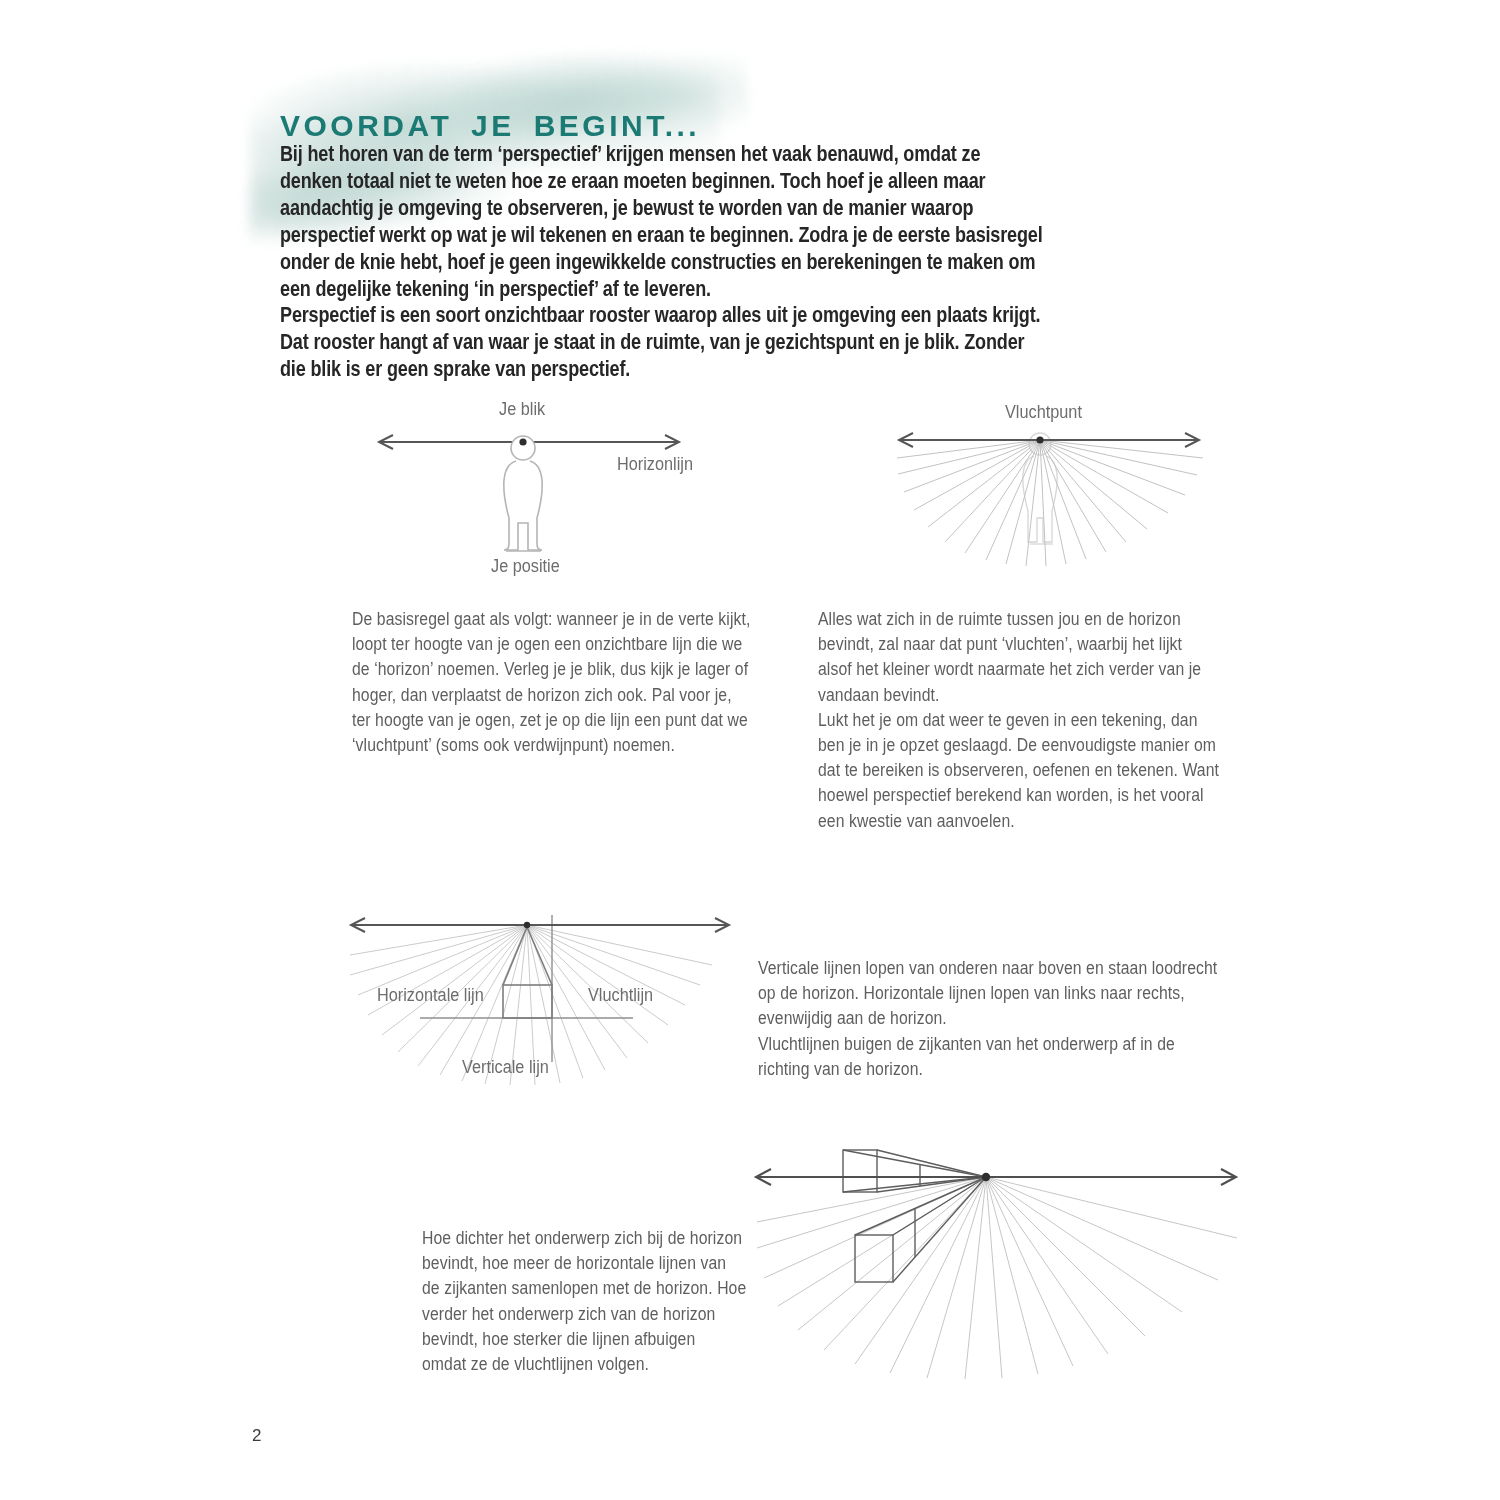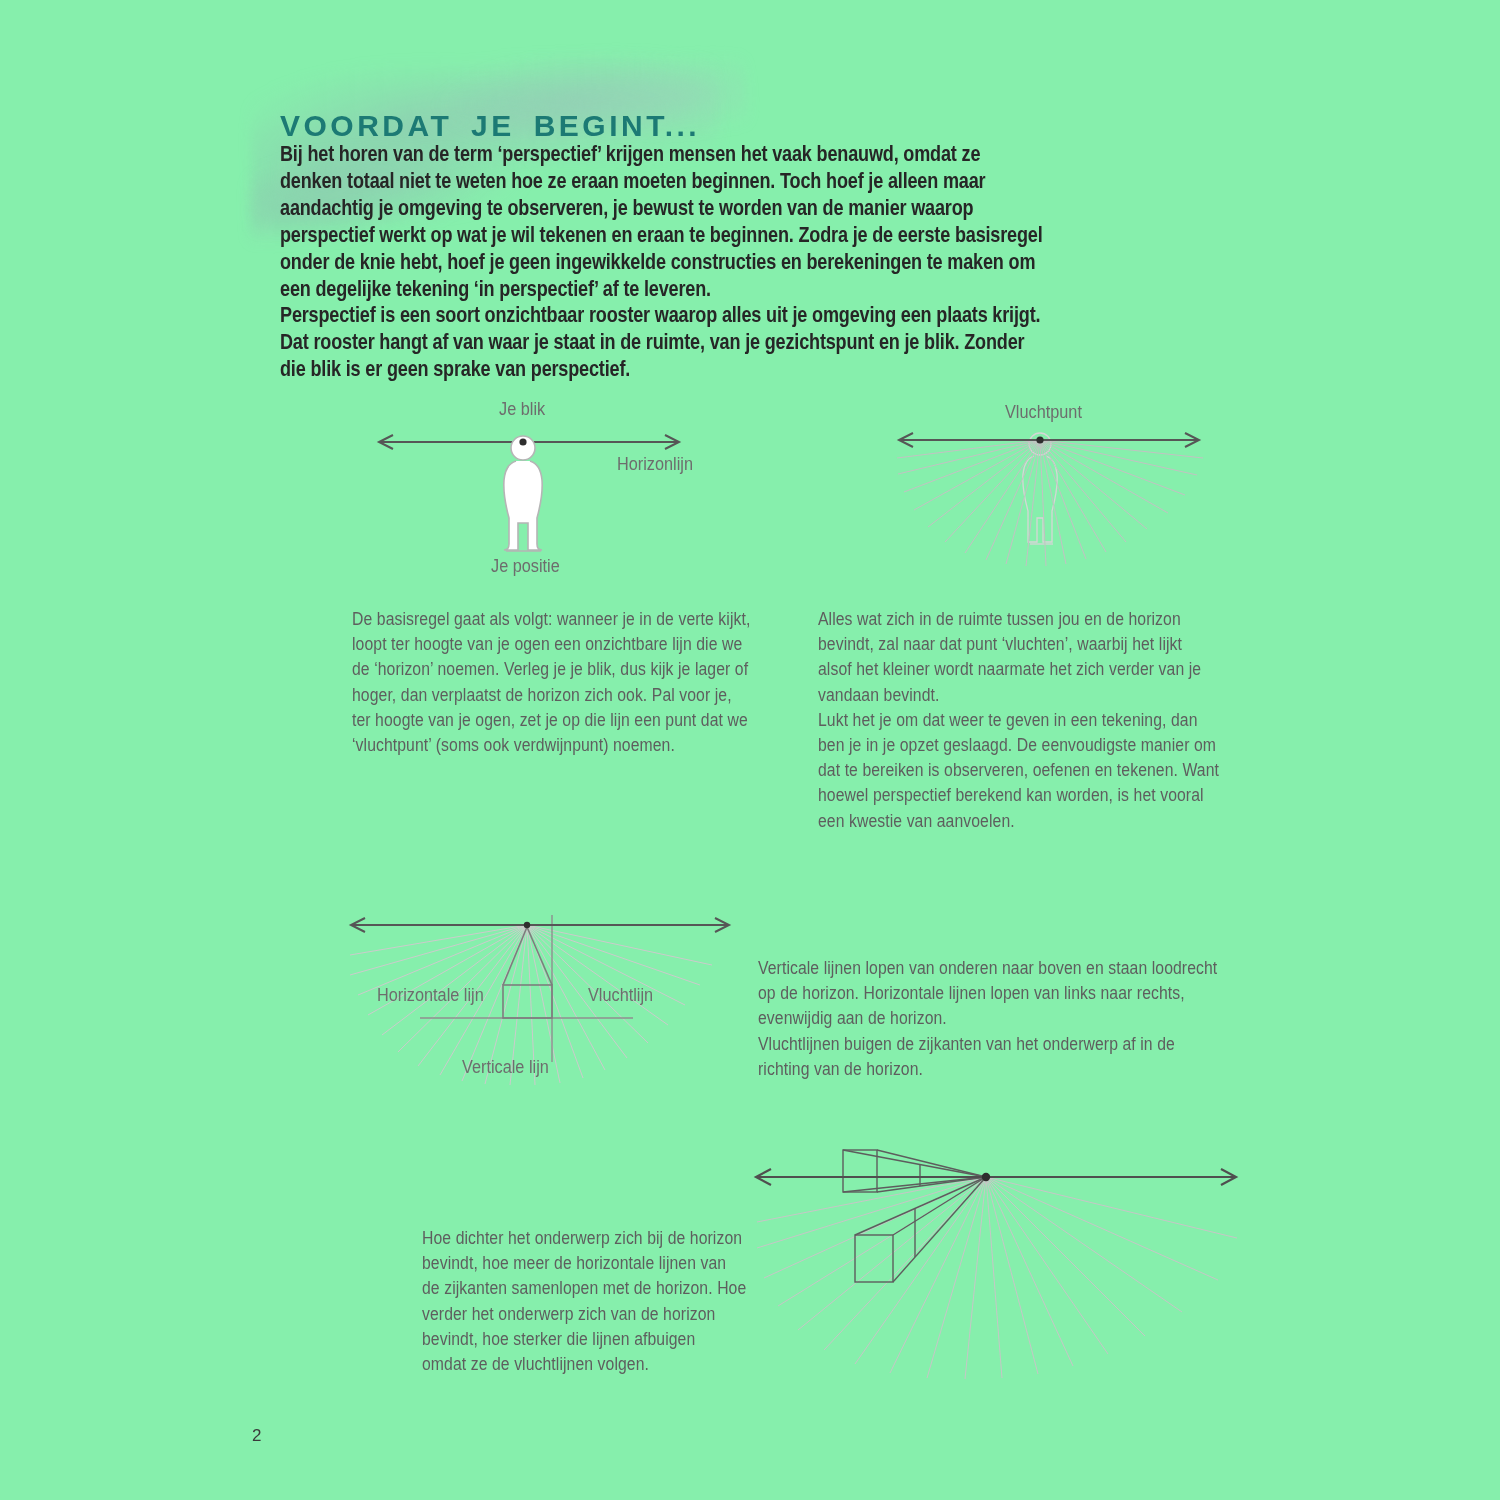--- a/index.html
+++ b/index.html
@@ -1,17 +1,17 @@
 <!DOCTYPE html>
 <html><head>
 <meta charset="utf-8">
 <style>
   html,body{margin:0;padding:0;background:#e8e8e8;}
   .page{
-    position:relative; width:1500px; height:1500px; background:#86efac;
+    position:relative; width:1500px; height:1500px; background:#ffffff;
     overflow:hidden; font-family:"Liberation Sans",sans-serif;
   }
   
   .wash{position:absolute; filter:blur(6px); z-index:0;}
   .wash-a{
     left:250px; top:56px; width:470px; height:168px; transform:rotate(-2deg);
     background:
       radial-gradient(ellipse 55% 55% at 35% 40%, rgba(147,188,180,.50), rgba(147,188,180,0) 72%),
       radial-gradient(ellipse 60% 50% at 70% 35%, rgba(158,196,188,.42), rgba(158,196,188,0) 75%),
       radial-gradient(ellipse 50% 60% at 15% 70%, rgba(140,182,174,.38), rgba(140,182,174,0) 70%);

